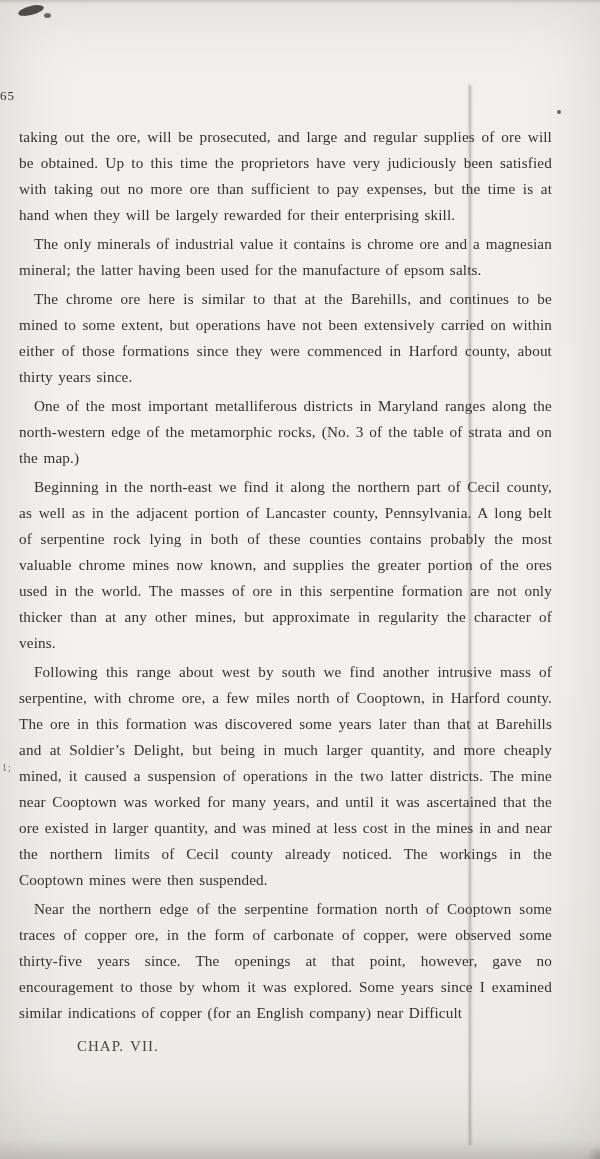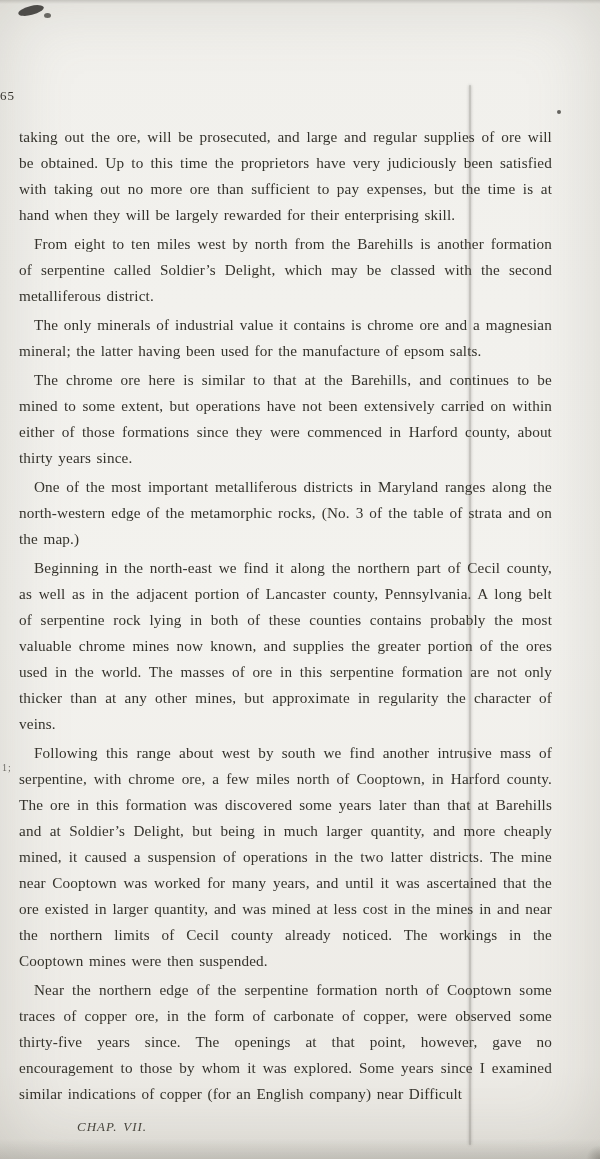--- a/index.html
+++ b/index.html
@@ -44,24 +44,23 @@
   .para {
     margin: 0 0 3px 0;
     text-indent: 15px;
   }
   .para.no-indent {
     text-indent: 0;
   }
   .footer {
     margin-top: 7px;
     margin-left: 58px;
-    font-size: 13px;
+    font-size: 15px;
     letter-spacing: 1px;
     color: #4a473f;
-    font-style: italic;
   }
   
   .fold-line {
     position: absolute;
     left: 469px;
     top: 85px;
     width: 2px;
     height: 1060px;
     background: rgba(72, 70, 63, 0.26);
     box-shadow: 0 0 3px rgba(72, 70, 63, 0.35);
@@ -133,21 +132,20 @@
 </style>
 </head>
 <body>
 
 <div class="page">
 
   <div class="page-number">65</div>
 
   <div class="text-block">
     <p class="para no-indent">taking out the ore, will be prosecuted, and large and regular supplies of ore will be obtained.  Up to this time the proprietors have very judiciously been satisfied with taking out no more ore than sufficient to pay expenses, but the time is at hand when they will be largely rewarded for their enterprising skill.</p>
-    <p class="para">From eight to ten miles west by north from the Barehills is another formation of serpentine called Soldier’s Delight, which may be classed with the second metalliferous district.</p>
     <p class="para">The only minerals of industrial value it contains is chrome ore and a magnesian mineral; the latter having been used for the manufacture of epsom salts.</p>
     <p class="para">The chrome ore here is similar to that at the Barehills, and continues to be mined to some extent, but operations have not been extensively carried on within either of those formations since they were commenced in Harford county, about thirty years since.</p>
     <p class="para">One of the most important metalliferous districts in Maryland ranges along the north-western edge of the metamorphic rocks, (No. 3 of the table of strata and on the map.)</p>
     <p class="para">Beginning in the north-east we find it along the northern part of Cecil county, as well as in the adjacent portion of Lancaster county, Pennsylvania.  A long belt of serpentine rock lying in both of these counties contains probably the most valuable chrome mines now known, and supplies the greater portion of the ores used in the world.  The masses of ore in this serpentine formation are not only thicker than at any other mines, but approximate in regularity the character of veins.</p>
     <p class="para">Following this range about west by south we find another intrusive mass of serpentine, with chrome ore, a few miles north of Cooptown, in Harford county.  The ore in this formation was discovered some years later than that at Barehills and at Soldier’s Delight, but being in much larger quantity, and more cheaply mined, it caused a suspension of operations in the two latter districts.  The mine near Cooptown was worked for many years, and until it was ascertained that the ore existed in larger quantity, and was mined at less cost in the mines in and near the northern limits of Cecil county already noticed.  The workings in the Cooptown mines were then suspended.</p>
     <p class="para">Near the northern edge of the serpentine formation north of Cooptown some traces of copper ore, in the form of carbonate of copper, were observed some thirty-five years since.  The openings at that point, however, gave no encouragement to those by whom it was explored.  Some years since I examined similar indications of copper (for an English company) near Difficult</p>
     <div class="footer">CHAP. VII.</div>
   </div>
 
   <div class="fold-line"></div>

